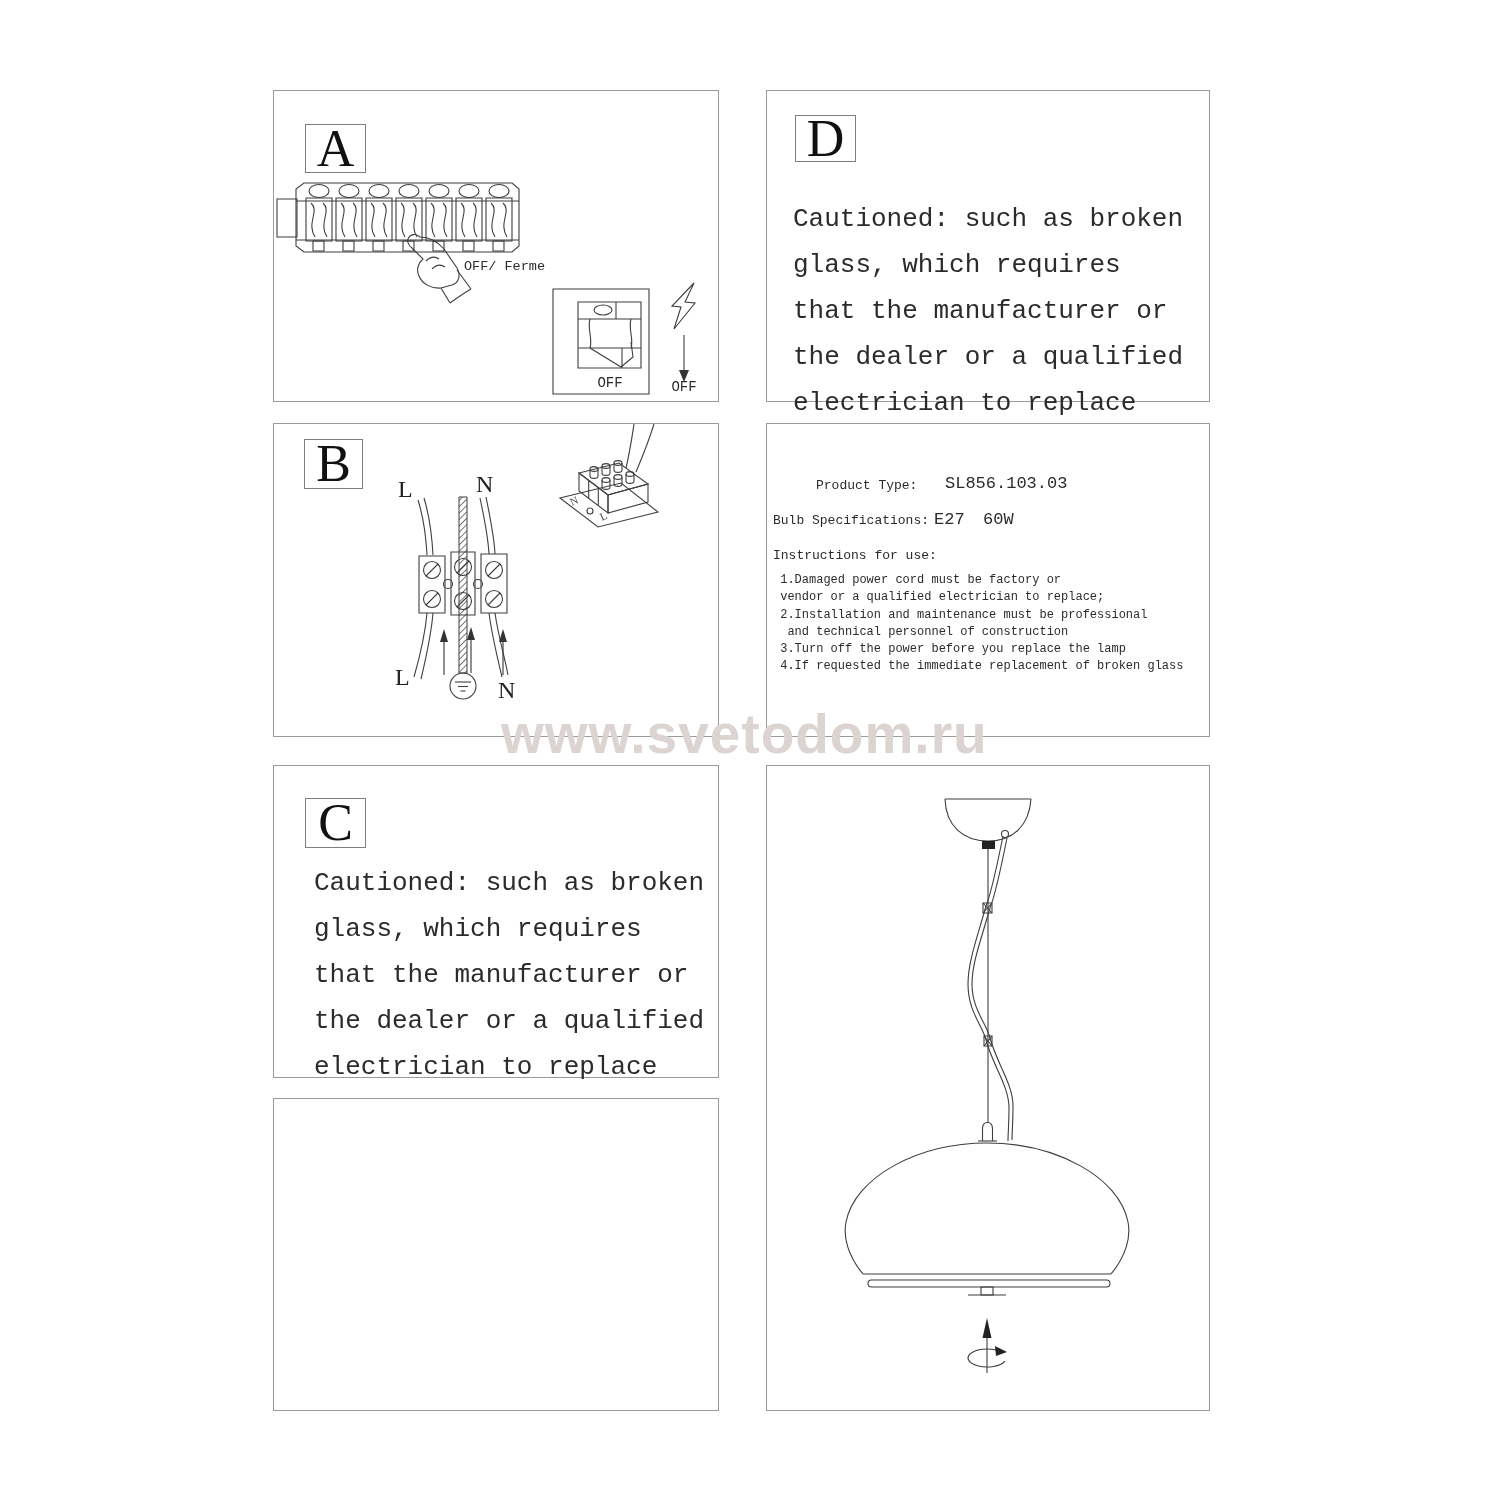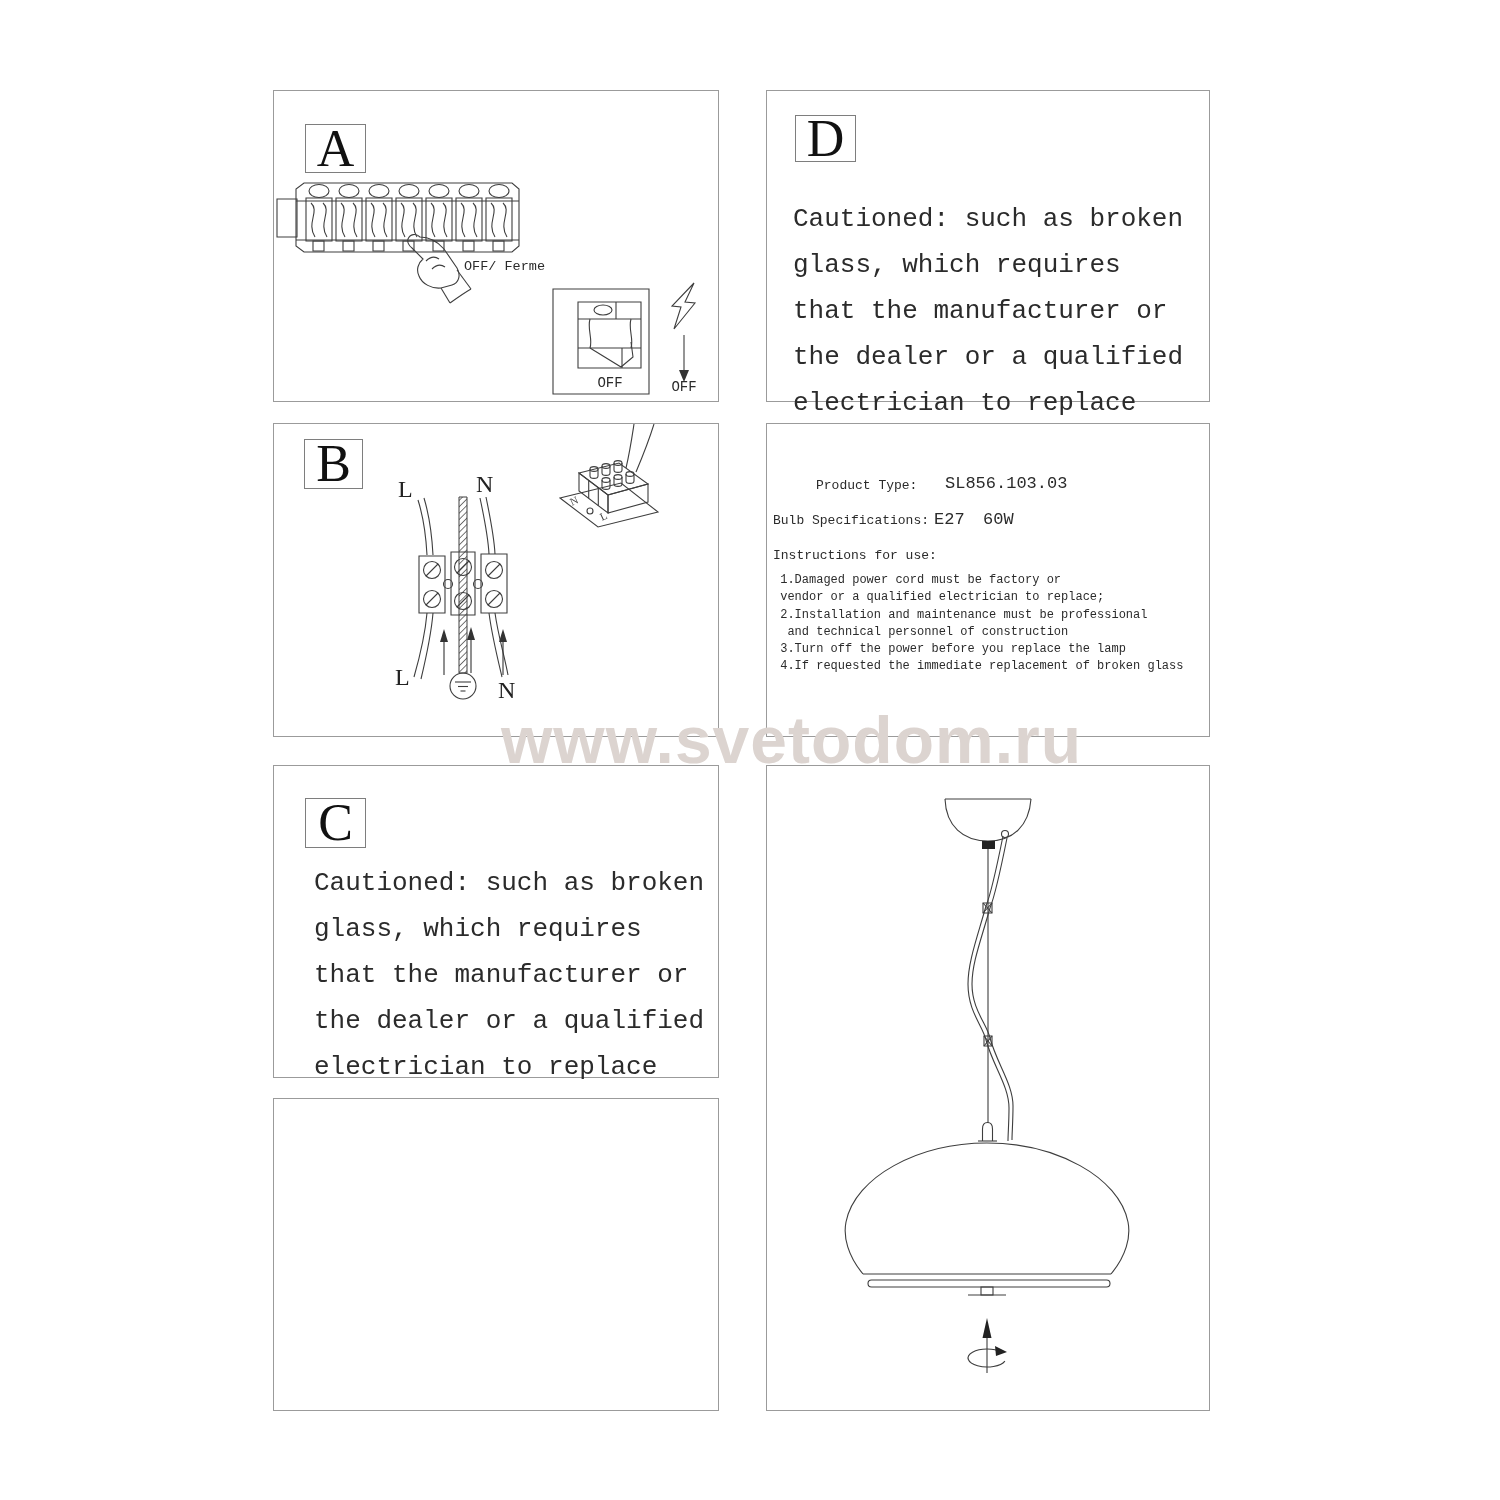--- a/index.html
+++ b/index.html
@@ -20,21 +20,21 @@
      display:flex;align-items:center;justify-content:center;
      font-family:"Liberation Serif", serif;font-size:52px;line-height:1;color:#111;}
   .caution{position:absolute;white-space:pre-line;font-size:26px;line-height:46px;
      color:#2b2b2b;letter-spacing:0px;}
   .small-cap{position:absolute;font-size:14px;color:#2b2b2b;text-align:center;}
   .spec-label{position:absolute;font-size:13px;color:#2b2b2b;}
   .spec-value{position:absolute;font-size:17px;color:#2b2b2b;}
   .instr-title{position:absolute;font-size:13px;color:#2b2b2b;}
   .instr-list{position:absolute;white-space:pre;font-size:12px;line-height:17.3px;color:#2b2b2b;}
   .watermark{position:absolute;left:501px;top:702px;z-index:10;
-     font-family:"Liberation Sans", sans-serif;font-weight:bold;font-size:66px;
+     font-family:"Liberation Sans", sans-serif;font-weight:bold;font-size:55px;
      letter-spacing:1px;color:#dcd4d0;}
   .serif-letter{font-family:"Liberation Serif", serif;fill:#222;font-size:24px;}
   .block-letter{font-family:"Liberation Serif", serif;fill:#3e3e3e;font-size:11px;}
 </style>
 </head>
 <body>
 
 <div class="page">
 
   <section class="panel" id="panel-a">

